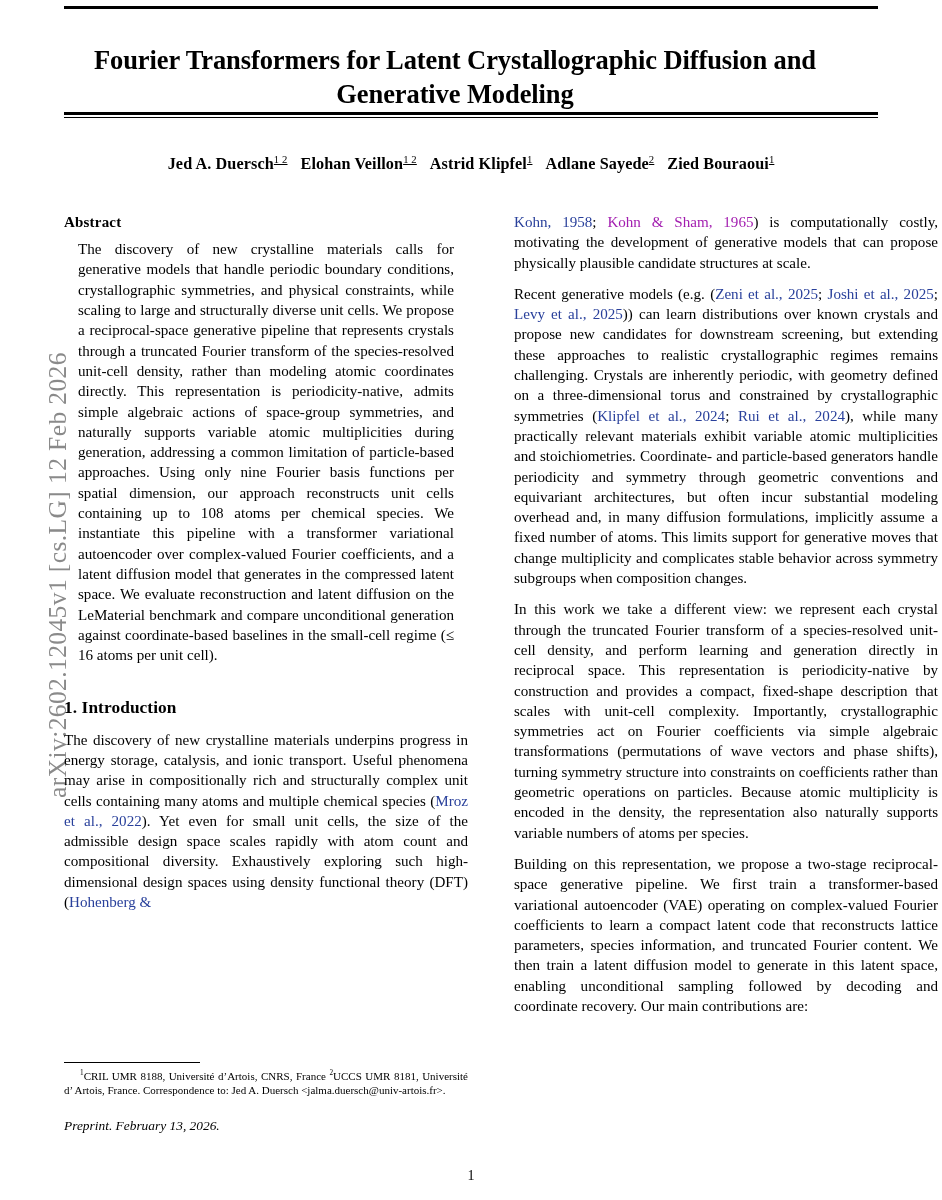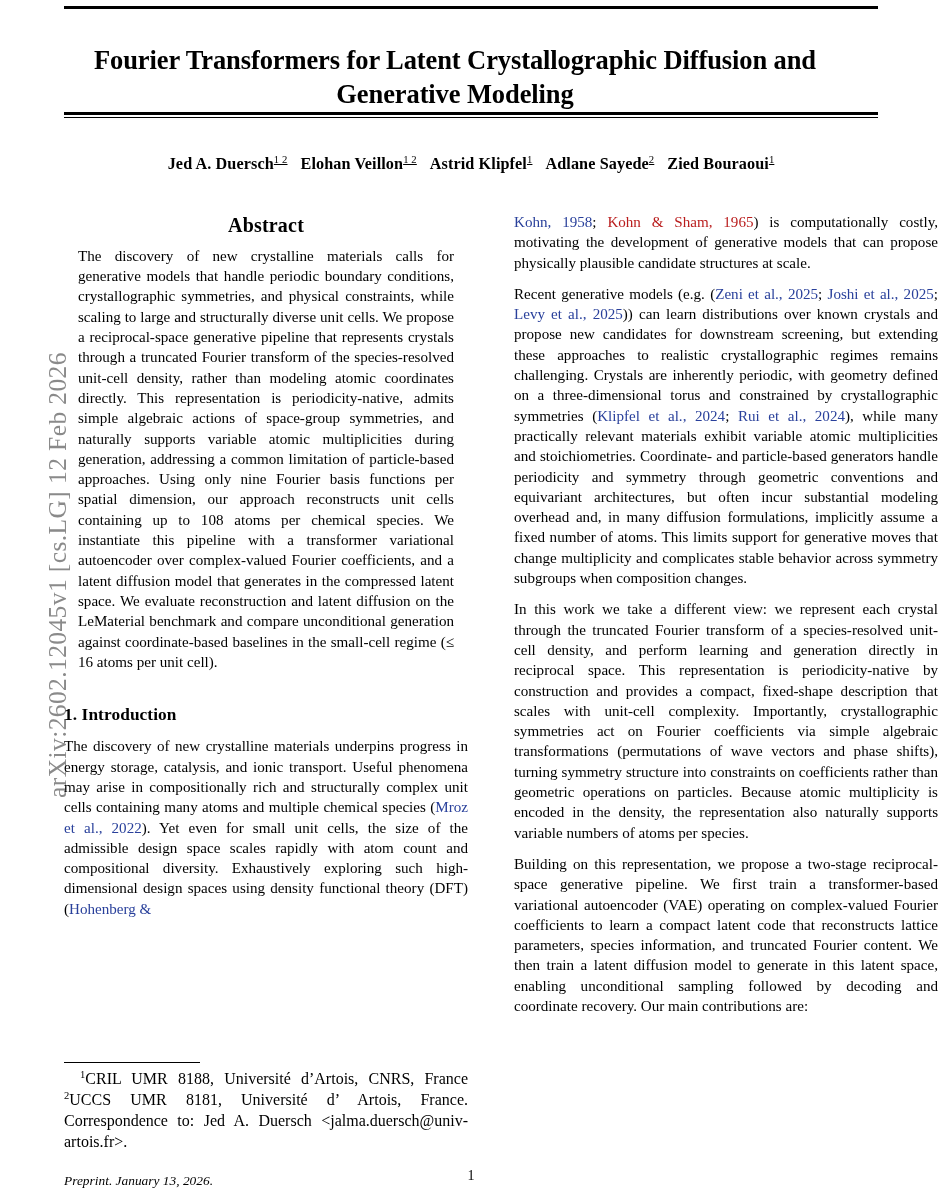--- a/index.html
+++ b/index.html
@@ -108,22 +108,21 @@
     font-size: 15.1px;
     line-height: 1.345;
     text-align: justify;
     text-justify: inter-word;
     hyphens: manual;
   }
   .col-left  { left: 64px;  width: 404px; }
   .col-right { left: 514px; width: 424px; }
 
   .abstract-head {
-    text-align: center;
-    font-size: 20px;
+    font-size: 15px;
     font-weight: bold;
     margin: 0 0 7px 0;
     letter-spacing: 0.2px;
   }
   .abstract-body {
     margin: 0;
     padding: 0 14px;
     text-align: justify;
   }
 
@@ -149,21 +148,21 @@
     top: 1062px;
     width: 404px;
   }
   .footnote-rule {
     width: 136px;
     height: 1px;
     background: #000;
     margin: 0 0 6px 0;
   }
   .footnote {
-    font-size: 16px;
+    font-size: 11px;
     line-height: 1.31;
     text-align: justify;
     margin: 0;
     text-indent: 16px;
   }
   .preprint {
     font-size: 13.4px;
     font-style: italic;
     margin-top: 20px;
   }
@@ -202,31 +201,31 @@
     <p class="abstract-body">The discovery of new crystalline materials calls for generative models that handle periodic boundary conditions, crystallographic symmetries, and physical constraints, while scaling to large and structurally diverse unit cells. We propose a reciprocal-space generative pipeline that represents crystals through a truncated Fourier transform of the species-resolved unit-cell density, rather than modeling atomic coordinates directly. This representation is periodicity-native, admits simple algebraic actions of space-group symmetries, and naturally supports variable atomic multiplicities during generation, addressing a common limitation of particle-based approaches. Using only nine Fourier basis functions per spatial dimension, our approach reconstructs unit cells containing up to 108 atoms per chemical species. We instantiate this pipeline with a transformer variational autoencoder over complex-valued Fourier coefficients, and a latent diffusion model that generates in the compressed latent space. We evaluate reconstruction and latent diffusion on the LeMaterial benchmark and compare unconditional generation against coordinate-based baselines in the small-cell regime (≤ 16 atoms per unit cell).</p>
 
     <div class="section-head">1. Introduction</div>
 
     <p class="para"><span>The discovery of new crystalline materials underpins progress in energy storage, catalysis, and ionic transport. Useful phenomena may arise in compositionally rich and structurally complex unit cells containing many atoms and multiple chemical species (</span><span style="color: rgb(41, 64, 155);">Mroz et al., 2022</span><span>). Yet even for small unit cells, the size of the admissible design space scales rapidly with atom count and compositional diversity. Exhaustively exploring such high-dimensional design spaces using density functional theory (DFT) (</span><span style="color: rgb(41, 64, 155);">Hohenberg &amp;</span></p>
 
   </div>
 
   <div class="col col-right">
 
-    <p class="para"><span style="color: rgb(41, 64, 155);">Kohn, 1958</span><span>; </span><span style="color: #b91c1c;">Kohn &amp; Sham, 1965</span><span>) is computationally costly, motivating the development of generative models that can propose physically plausible candidate structures at scale.</span></p>
+    <p class="para"><span style="color: rgb(41, 64, 155);">Kohn, 1958</span><span>; </span><span style="color: #a21caf;">Kohn &amp; Sham, 1965</span><span>) is computationally costly, motivating the development of generative models that can propose physically plausible candidate structures at scale.</span></p>
 
     <p class="para"><span>Recent generative models (e.g. (</span><span class="cite">Zeni et al., 2025</span><span>; </span><span class="cite">Joshi et al., 2025</span><span>; </span><span class="cite">Levy et al., 2025</span><span>)) can learn distributions over known crystals and propose new candidates for downstream screening, but extending these approaches to realistic crystallographic regimes remains challenging. Crystals are inherently periodic, with geometry defined on a three-dimensional torus and constrained by crystallographic symmetries (</span><span class="cite">Klipfel et al., 2024</span><span>; </span><span class="cite">Rui et al., 2024</span><span>), while many practically relevant materials exhibit variable atomic multiplicities and stoichiometries. Coordinate- and particle-based generators handle periodicity and symmetry through geometric conventions and equivariant architectures, but often incur substantial modeling overhead and, in many diffusion formulations, implicitly assume a fixed number of atoms. This limits support for generative moves that change multiplicity and complicates stable behavior across symmetry subgroups when composition changes.</span></p>
 
     <p class="para">In this work we take a different view: we represent each crystal through the truncated Fourier transform of a species-resolved unit-cell density, and perform learning and generation directly in reciprocal space. This representation is periodicity-native by construction and provides a compact, fixed-shape description that scales with unit-cell complexity. Importantly, crystallographic symmetries act on Fourier coefficients via simple algebraic transformations (permutations of wave vectors and phase shifts), turning symmetry structure into constraints on coefficients rather than geometric operations on particles. Because atomic multiplicity is encoded in the density, the representation also naturally supports variable numbers of atoms per species.</p>
 
     <p class="para">Building on this representation, we propose a two-stage reciprocal-space generative pipeline. We first train a transformer-based variational autoencoder (VAE) operating on complex-valued Fourier coefficients to learn a compact latent code that reconstructs lattice parameters, species information, and truncated Fourier content. We then train a latent diffusion model to generate in this latent space, enabling unconditional sampling followed by decoding and coordinate recovery. Our main contributions are:</p>
 
   </div>
 
   <div class="footnote-wrap">
     <div class="footnote-rule"></div>
     <p class="footnote"><sup>1</sup><span>CRIL UMR 8188, Université d’Artois, CNRS, France </span><sup>2</sup><span>UCCS UMR 8181, Université d’ Artois, France. Correspondence to: Jed A. Duersch &lt;jalma.duersch@univ-artois.fr&gt;.</span></p>
-    <div class="preprint">Preprint. January 13, 2026.</div>
+    <div class="preprint">Preprint. February 13, 2026.</div>
   </div>
 
   <div class="page-number">1</div>
 
 </div>
 
 </body></html>

